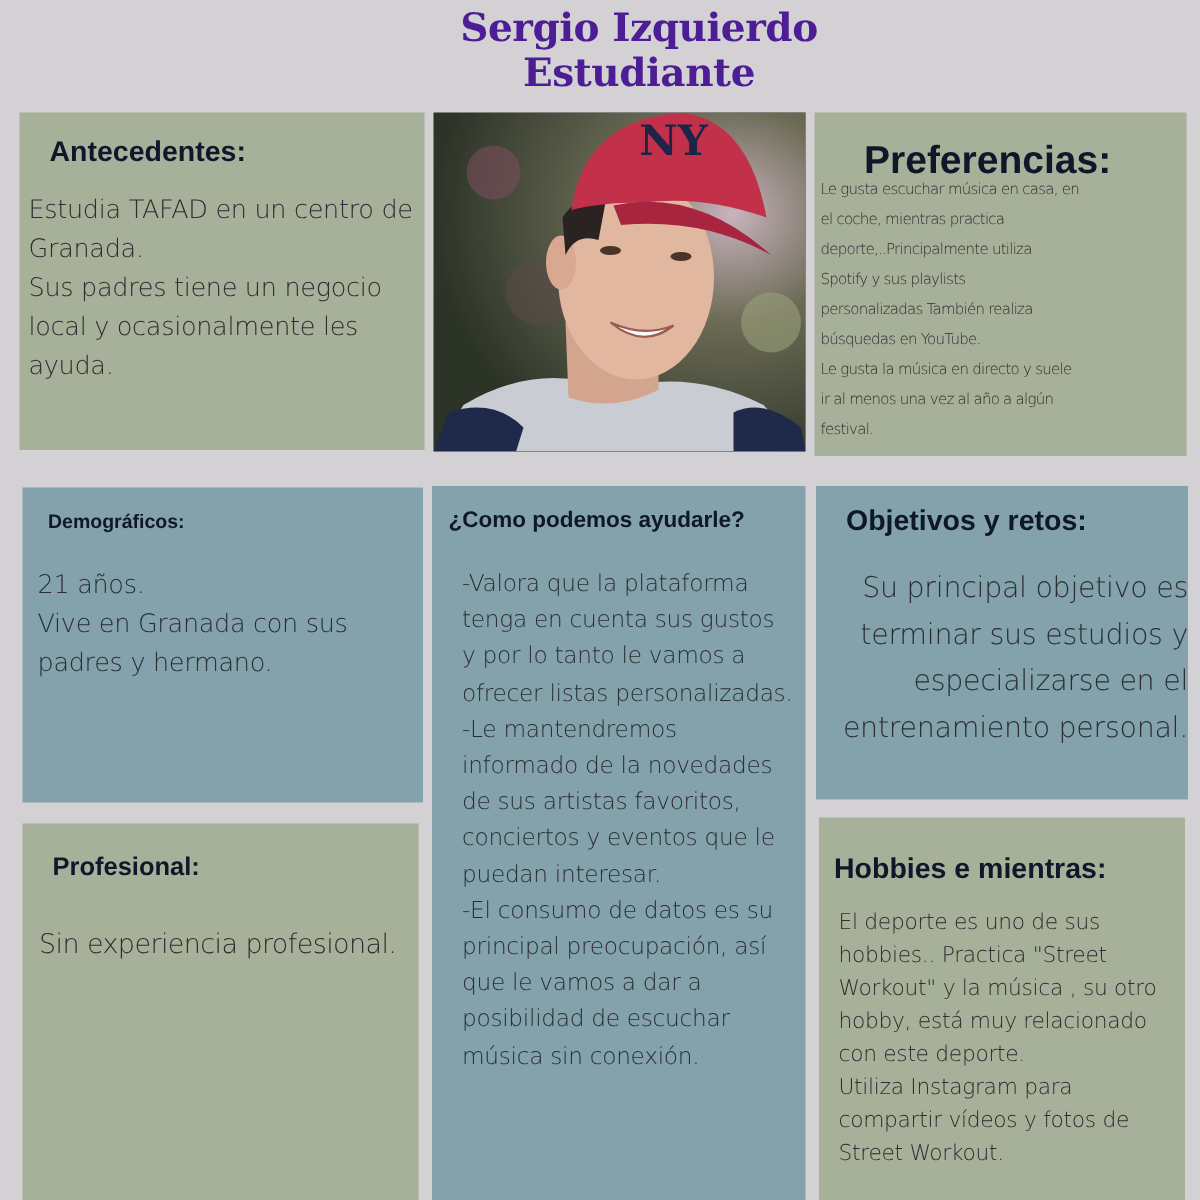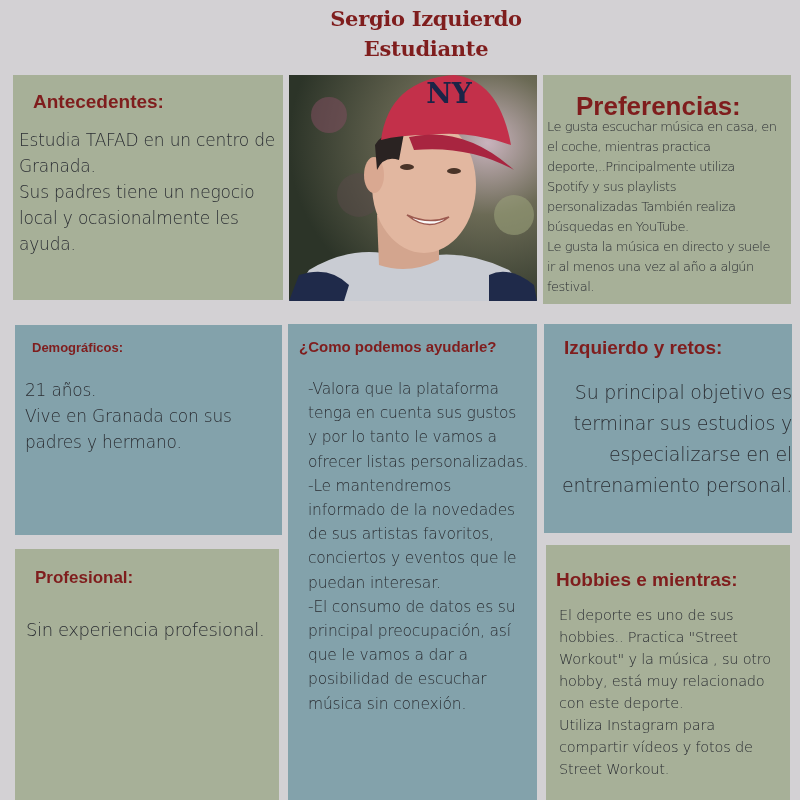--- a/index.html
+++ b/index.html
@@ -9,33 +9,33 @@
       position: relative;
       font-family: "DejaVu Sans", sans-serif;
       color: #2b2d30;
     }
     .title {
       position: absolute;
       left: 260px; width: 332px; top: 4px;
       text-align: center;
       font-family: "DejaVu Serif", serif;
       font-weight: bold;
-      color: #7f1d1d;
-      font-size: 21px;
+      color: #4c1d95;
+      font-size: 26px;
       line-height: 30px;
       letter-spacing: -0.3px;
     }
     .box { position: absolute; overflow: hidden; }
     .sage { background: #a7b098; }
     .steel { background: #83a2ab; }
     .heading {
       position: absolute;
       font-family: "Liberation Sans", sans-serif;
       font-weight: bold;
-      color: #7f1d1d;
+      color: #0f172a;
       white-space: nowrap;
     }
     .body-text {
       position: absolute;
       font-family: "DejaVu Sans", sans-serif;
       font-weight: 300;
       color: #2b2e33;
       white-space: pre-line;
       letter-spacing: -0.2px;
     }
@@ -97,21 +97,21 @@
 
     <ellipse cx="118" cy="92" rx="7" ry="3" fill="#4a3428"></ellipse>
     <ellipse cx="165" cy="96" rx="7" ry="3" fill="#4a3428"></ellipse>
 
     <path d="M118 140 Q140 150 160 142 Q140 158 118 140 Z" fill="#fafafa" stroke="#9c5a50" stroke-width="1.5"></path>
   </svg>
 </div>
 
 <div class="box sage" style="left:543px; top:75px; width:248px; height:229px;">
   <div class="heading" style="left:33px; top:16px; font-size:26px;">Preferencias:</div>
-  <div class="body-text" style="left:4px; top:42px; width:246px; font-size:13px; line-height:20px; letter-spacing:-0.5px;">Le gusta escuchar música en casa, en
+  <div class="body-text" style="left:4px; top:42px; width:246px; font-size:10px; line-height:20px; letter-spacing:-0.5px;">Le gusta escuchar música en casa, en
 el coche, mientras practica
 deporte,..Principalmente utiliza
 Spotify y sus playlists
 personalizadas También realiza
 búsquedas en YouTube.
 Le gusta la música en directo y suele
 ir al menos una vez al año a algún
 festival.</div>
 </div>
 
@@ -134,21 +134,21 @@
 conciertos y eventos que le
 puedan interesar.
 -El consumo de datos es su
 principal preocupación, así
 que le vamos a dar a
 posibilidad de escuchar
 música sin conexión.</div>
 </div>
 
 <div class="box steel" style="left:544px; top:324px; width:248px; height:209px;">
-  <div class="heading" style="left:20px; top:13px; font-size:19px;">Izquierdo y retos:</div>
+  <div class="heading" style="left:20px; top:13px; font-size:19px;">Objetivos y retos:</div>
   <div class="body-text" style="left:15px; top:53px; width:233px; font-size:19px; line-height:31px;text-align:right;">Su principal objetivo es
 terminar sus estudios y
 especializarse en el
 entrenamiento personal.</div>
 </div>
 
 <div class="box sage" style="left:15px; top:549px; width:264px; height:251px;">
   <div class="heading" style="left:20px; top:19px; font-size:17px;">Profesional:</div>
   <div class="body-text" style="left:11px; top:68px; width:253px; font-size:18px; line-height:26px; letter-spacing:-0.4px;">Sin experiencia profesional.</div>
 </div>

